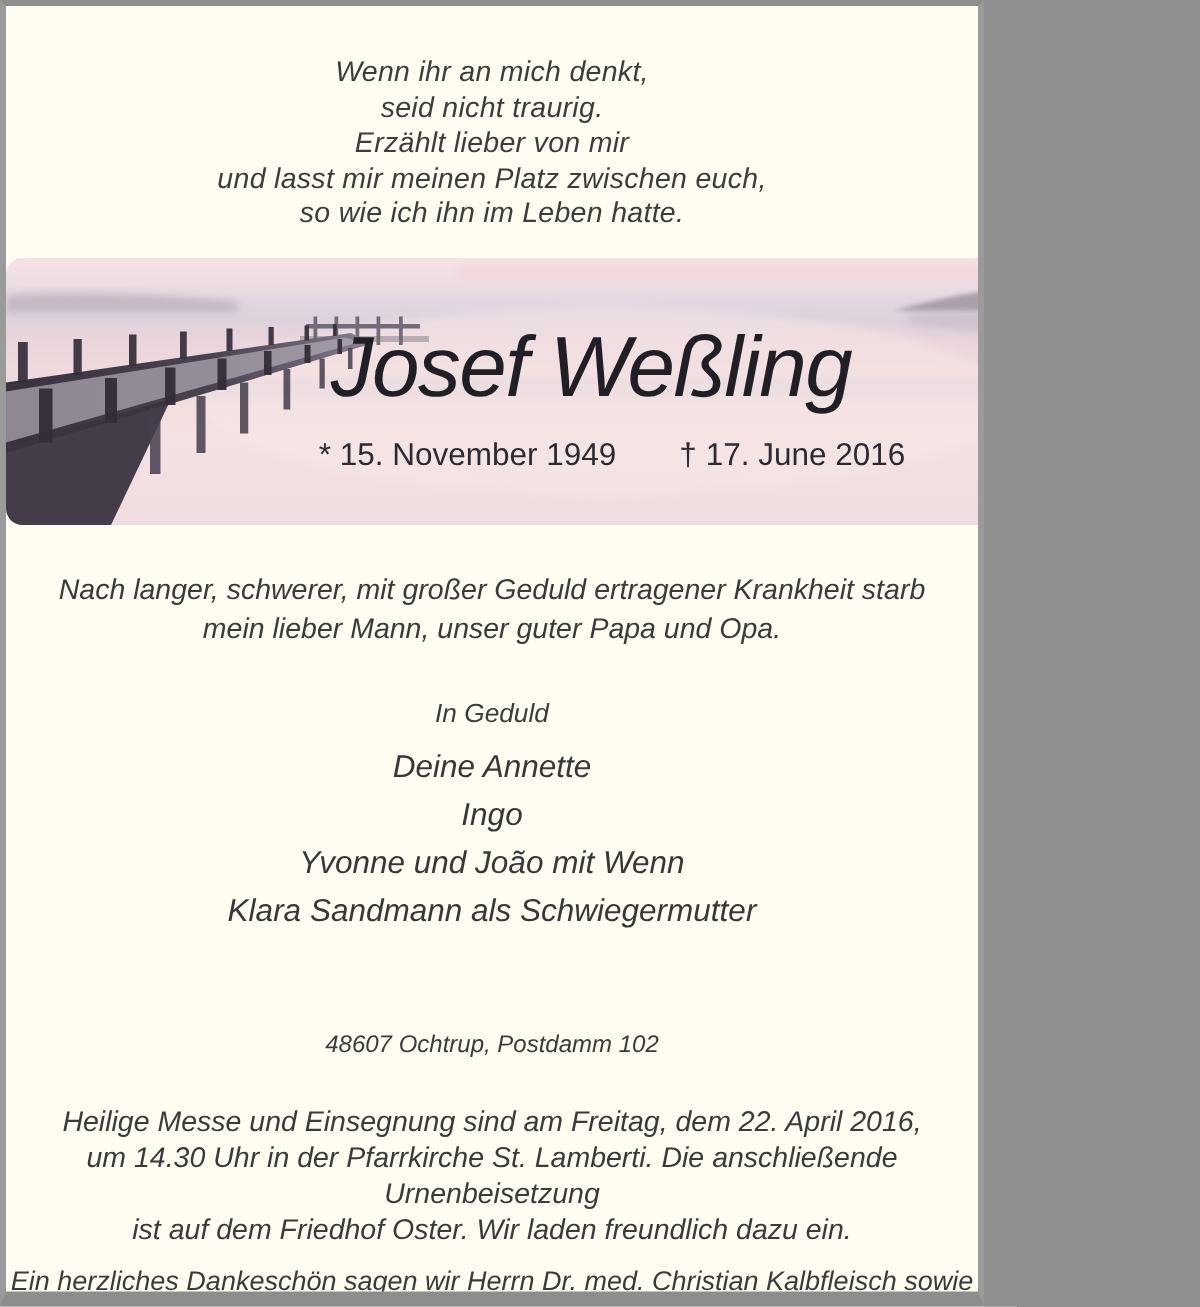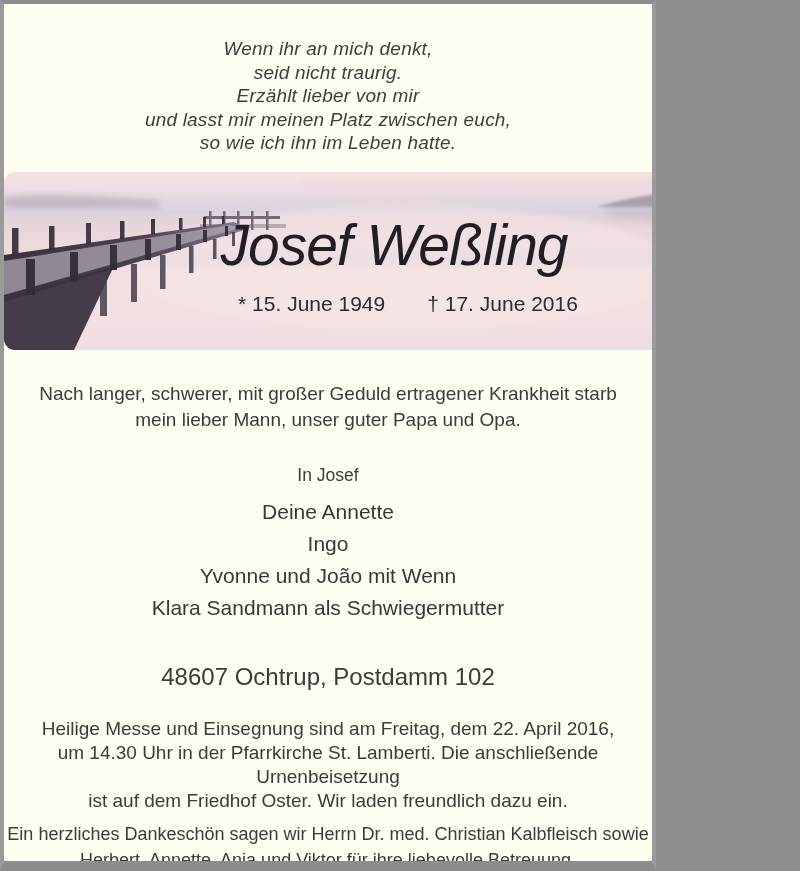--- a/index.html
+++ b/index.html
@@ -9,21 +9,21 @@
     height: 871px;
     background: #fffdf2;
     border-top: 4px solid #8e8e8e;
     border-left: 4px solid #9a9a9a;
     border-right: 4px solid #9a9a9a;
     border-bottom: 10px solid #8d8d8d;
     font-family: "Liberation Sans", "DejaVu Sans", sans-serif;
     color: #3b3b3b;
     overflow: hidden;
   }
-  .center { text-align: center; }
+  .center { text-align: center; font-style: italic; }
   .pre { white-space: pre-line; }
 
   .poem {
     margin-top: 33px;
     font-size: 19px;
     line-height: 23.5px;
     font-style: italic;
     color: #3d3d3d;
     letter-spacing: 0.2px;
   }
@@ -78,22 +78,22 @@
     color: #3d3d3d;
   }
   .mourners-names {
     margin-top: 9px;
     font-size: 21px;
     line-height: 32px;
     color: #383838;
   }
 
   .address-line {
-    margin-top: 40px;
-    font-size: 24px;
+    margin-top: 60px;
+    font-size: 16px;
     line-height: 26px;
   }
   .service {
     margin-top: 27px;
     font-size: 19px;
     line-height: 24px;
   }
   .thanks {
     margin-top: 8px;
     font-size: 18px;
@@ -190,30 +190,30 @@
         <rect x="141" y="67" width="6" height="21"></rect>
         <rect x="172" y="62" width="5" height="16"></rect>
         <rect x="199" y="58" width="4" height="12"></rect>
         <rect x="221" y="54" width="3" height="10"></rect>
       </g>
     </svg>
 
     <div class="deceased-name">Josef Weßling</div>
 
     <div class="dates">
-      <span>* 15. June 1949</span>
+      <span>* 15. November 1949</span>
       <span>† 17. June 2016</span>
     </div>
   </div>
 
   <div class="announcement center pre">Nach langer, schwerer, mit großer Geduld ertragener Krankheit starb
 mein lieber Mann, unser guter Papa und Opa.</div>
 
   <div class="mourners center">
-    <div class="mourners-intro">In Josef</div>
+    <div class="mourners-intro">In Geduld</div>
     <div class="mourners-names pre">Deine Annette
 Ingo
 Yvonne und João mit Wenn
 Klara Sandmann als Schwiegermutter</div>
   </div>
 
   <div class="address-line center">48607 Ochtrup, Postdamm 102</div>
 
   <div class="service center pre">Heilige Messe und Einsegnung sind am Freitag, dem 22. April 2016,
 um 14.30 Uhr in der Pfarrkirche St. Lamberti. Die anschließende Urnenbeisetzung

